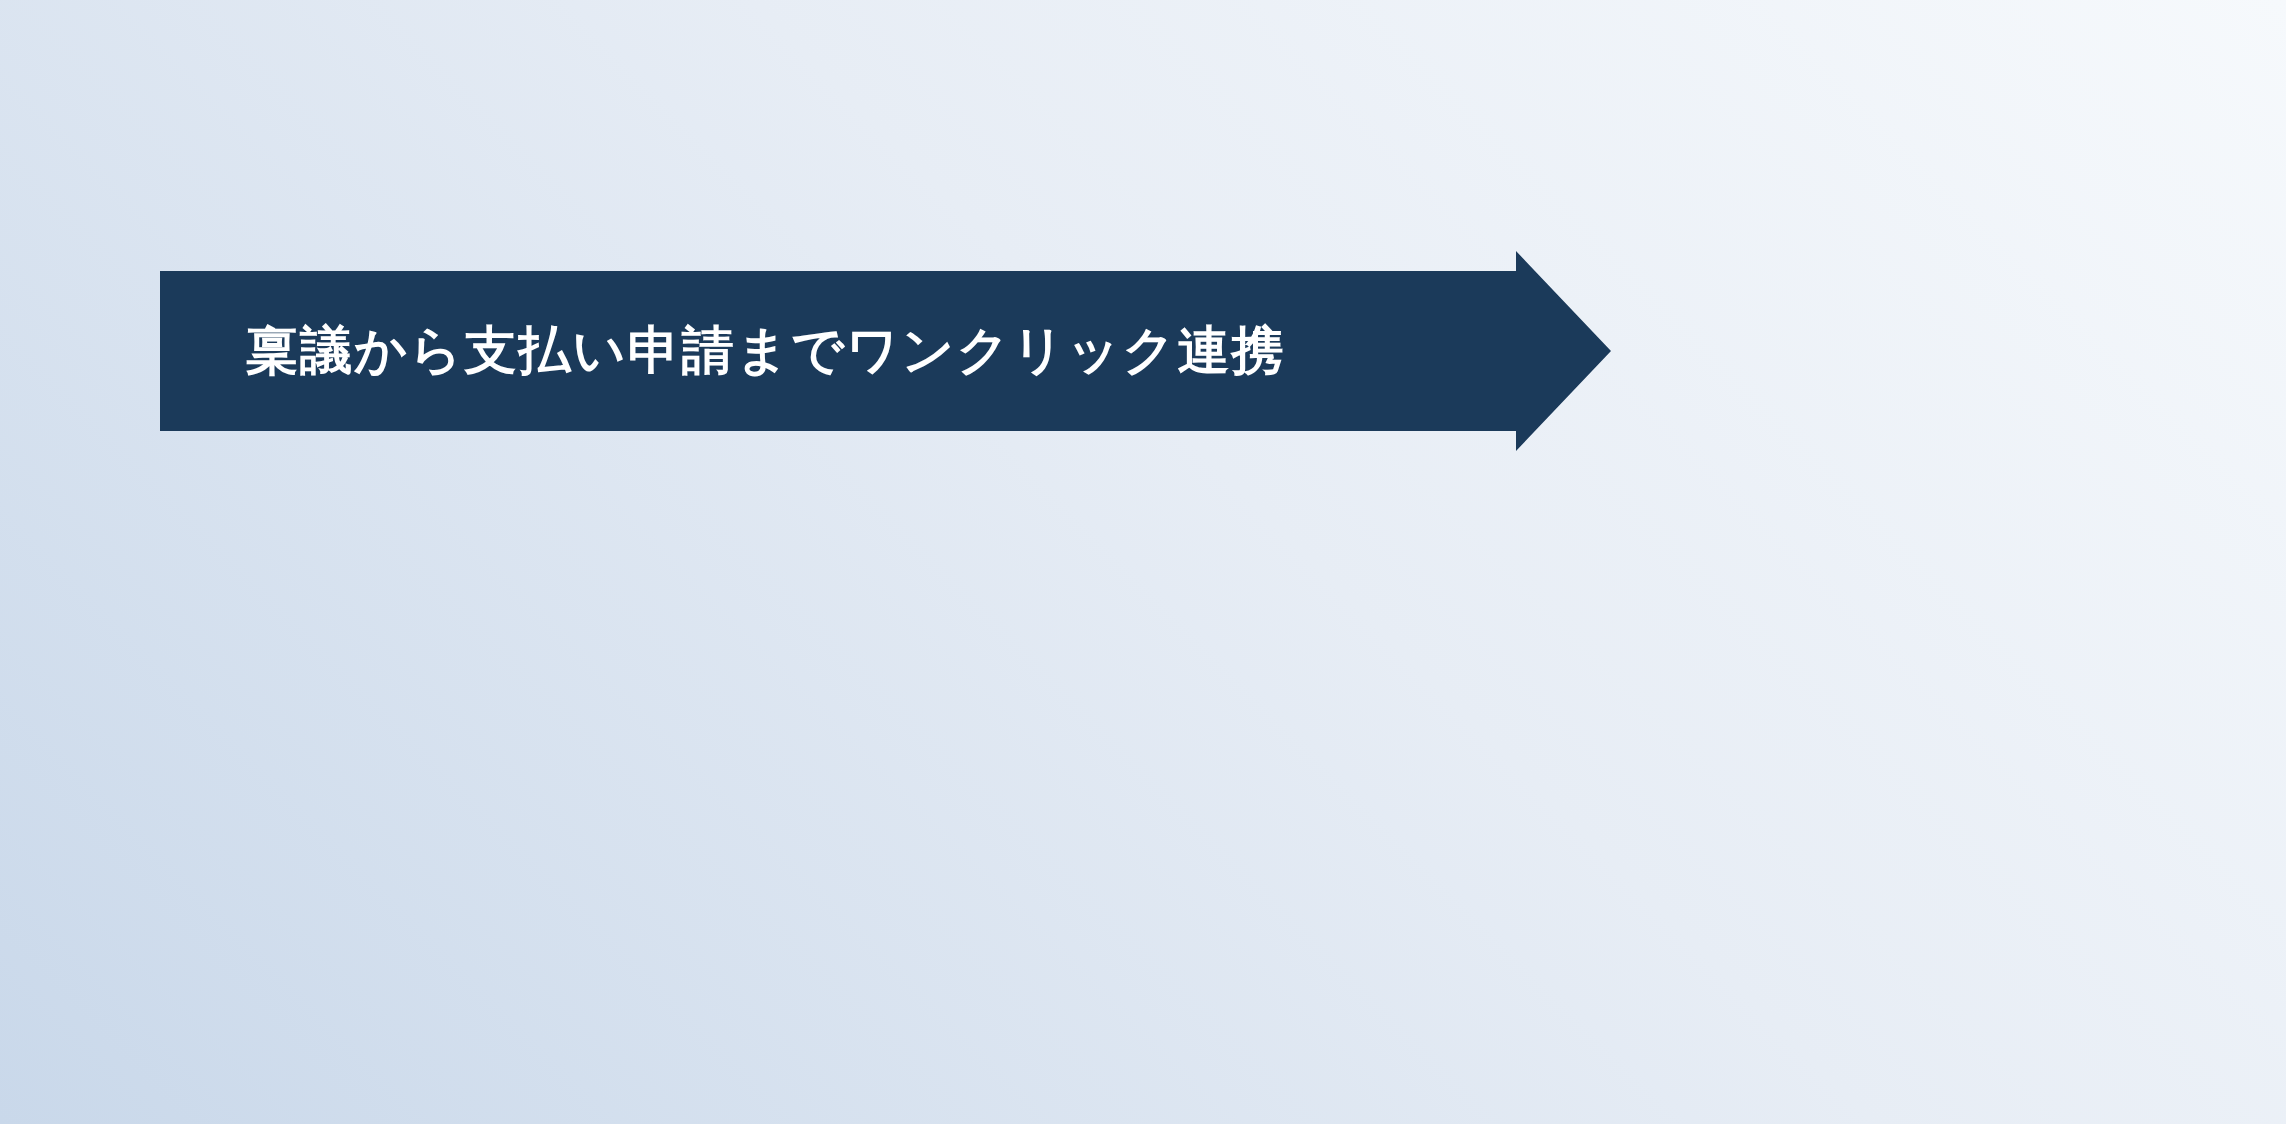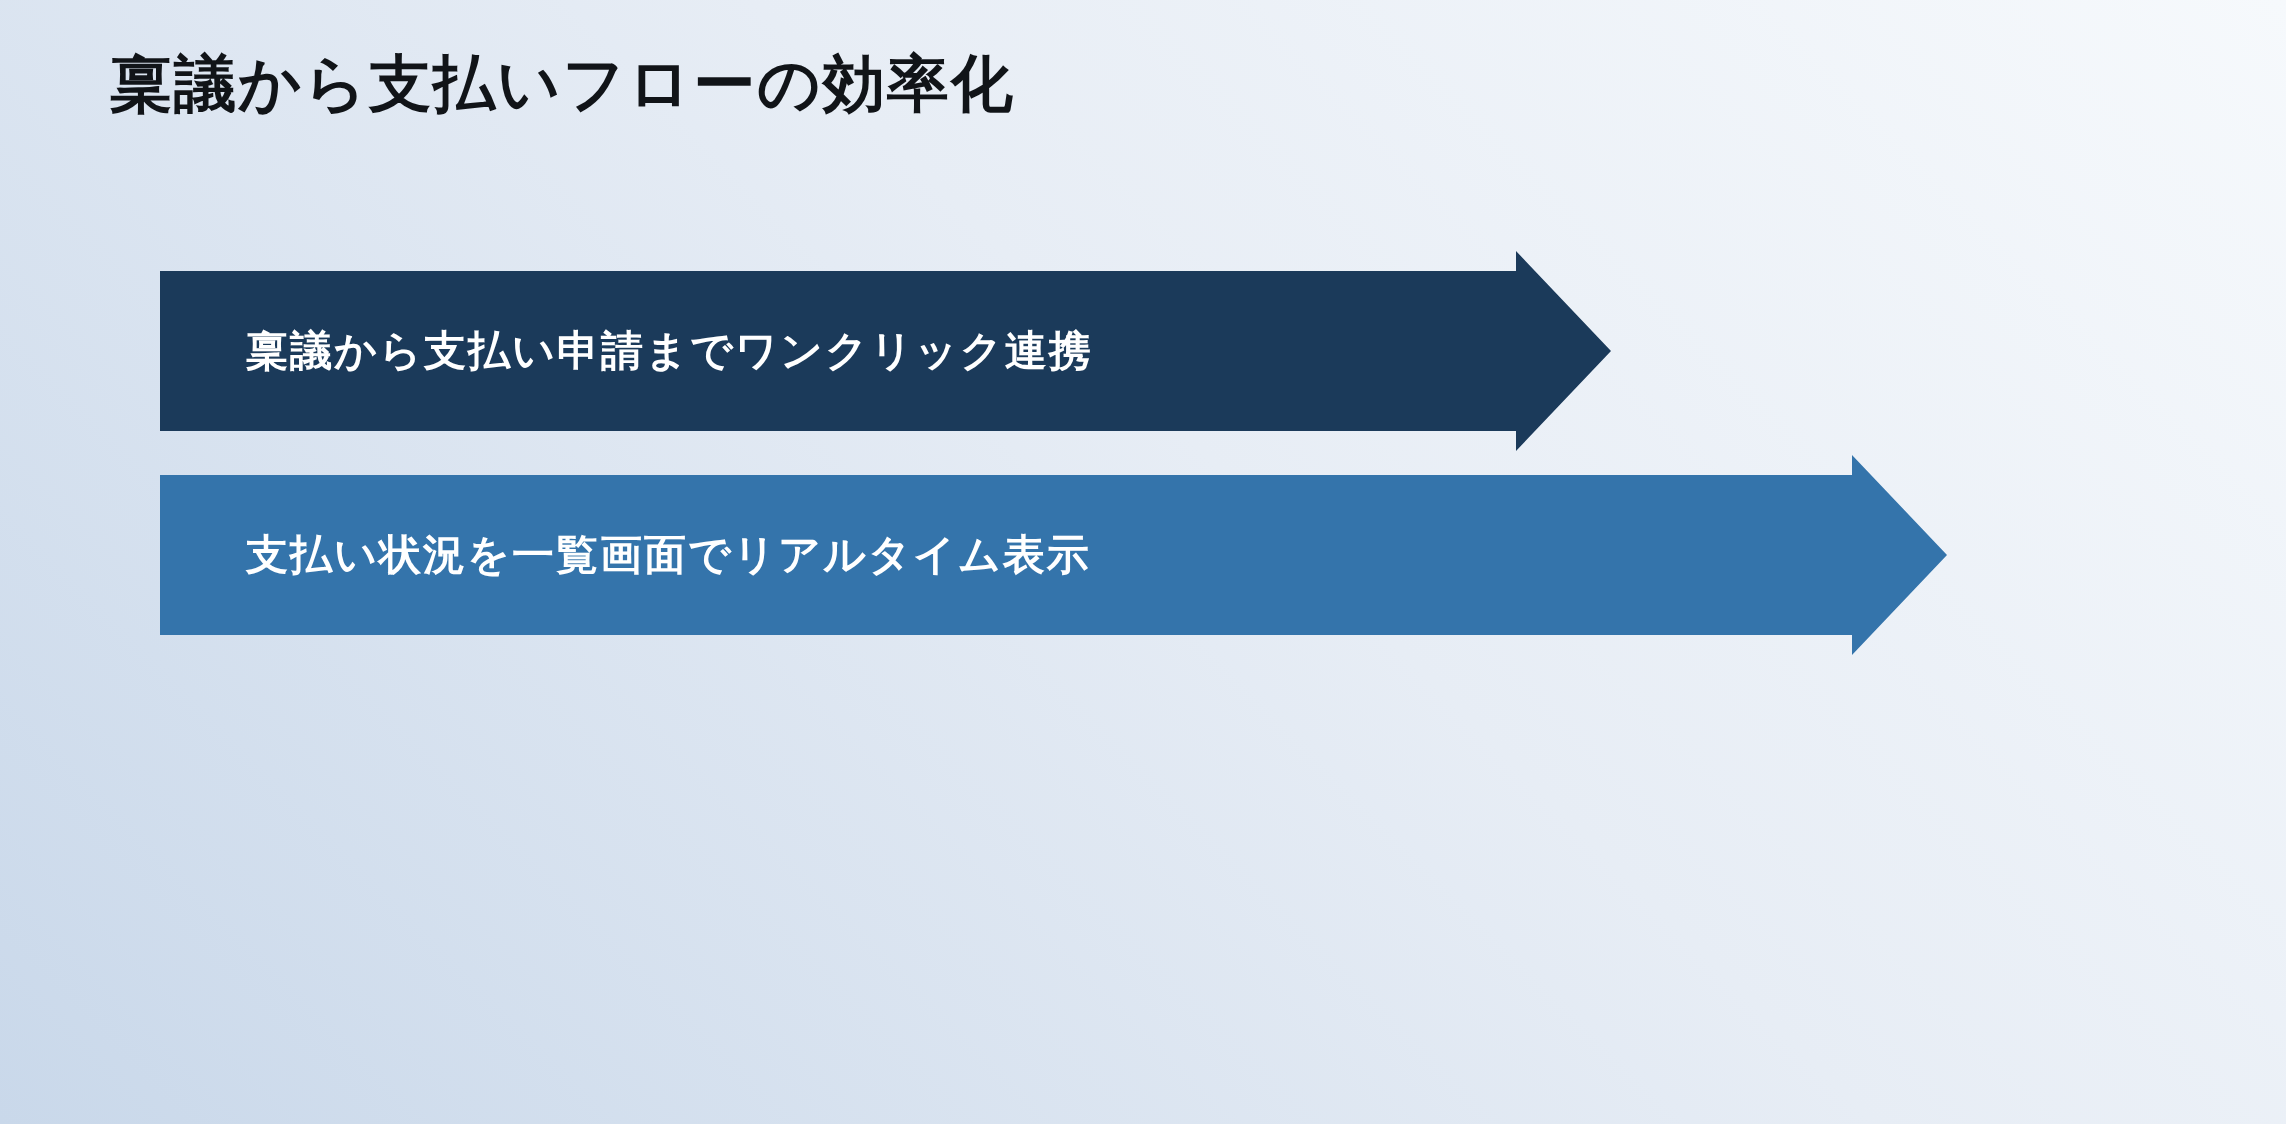--- a/index.html
+++ b/index.html
@@ -53,33 +53,29 @@
       calc(100% - 95px) calc(100% - 20px),
       0 calc(100% - 20px)
     );
   }
   .arrow-0 { width: 1451px; }
   .arrow-1 { width: 1619px; }
   .arrow-2 { width: 1787px; }
   .arrow-3 { width: 1966px; }
   .arrow-label {
     color: #ffffff;
-    font-size: 42px;
+    font-size: 52px;
     font-weight: 700;
     letter-spacing: 2px;
     white-space: nowrap;
   }
 </style>
 </head>
 <body>
 
 <div class="slide">
-  <h1 class="title">稟議から支払いフローの効率化</h1>
 
   <div class="arrows">
     <div class="arrow arrow-0" style="background: rgb(27, 58, 90);">
       <span class="arrow-label">稟議から支払い申請までワンクリック連携</span>
     </div>
-    <div class="arrow arrow-2" style="background: rgb(52, 116, 171);">
-      <span class="arrow-label">支払い状況を一覧画面でリアルタイム表示</span>
-    </div>
   </div>
 </div>
 
 </body></html>

